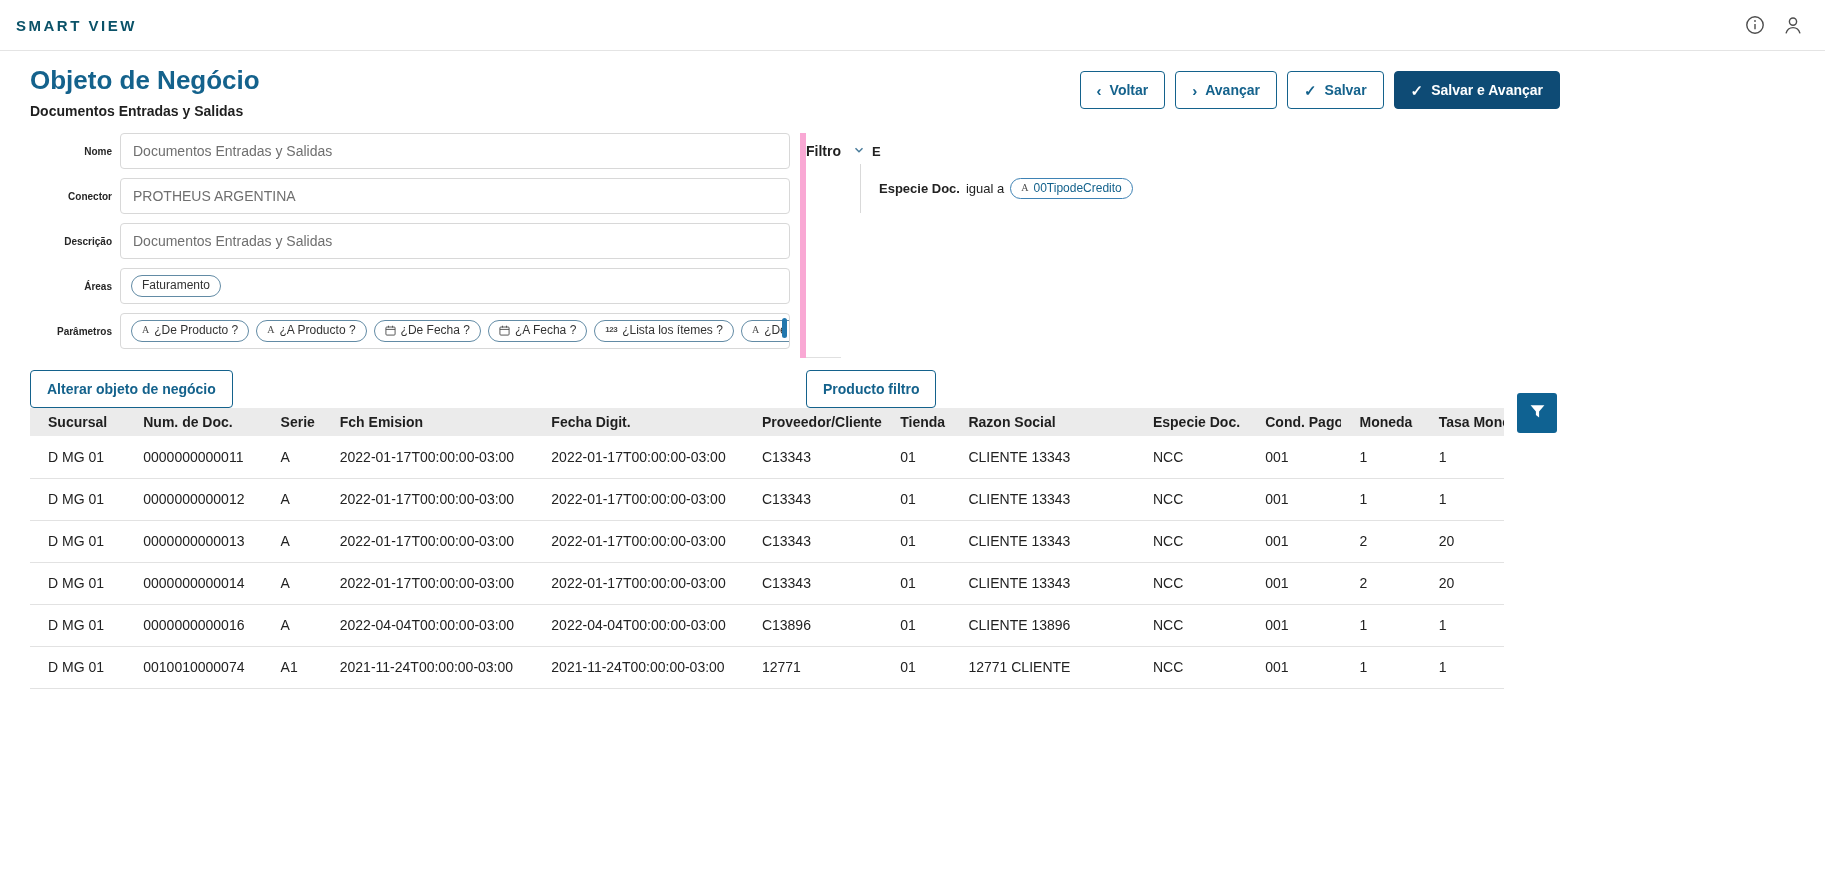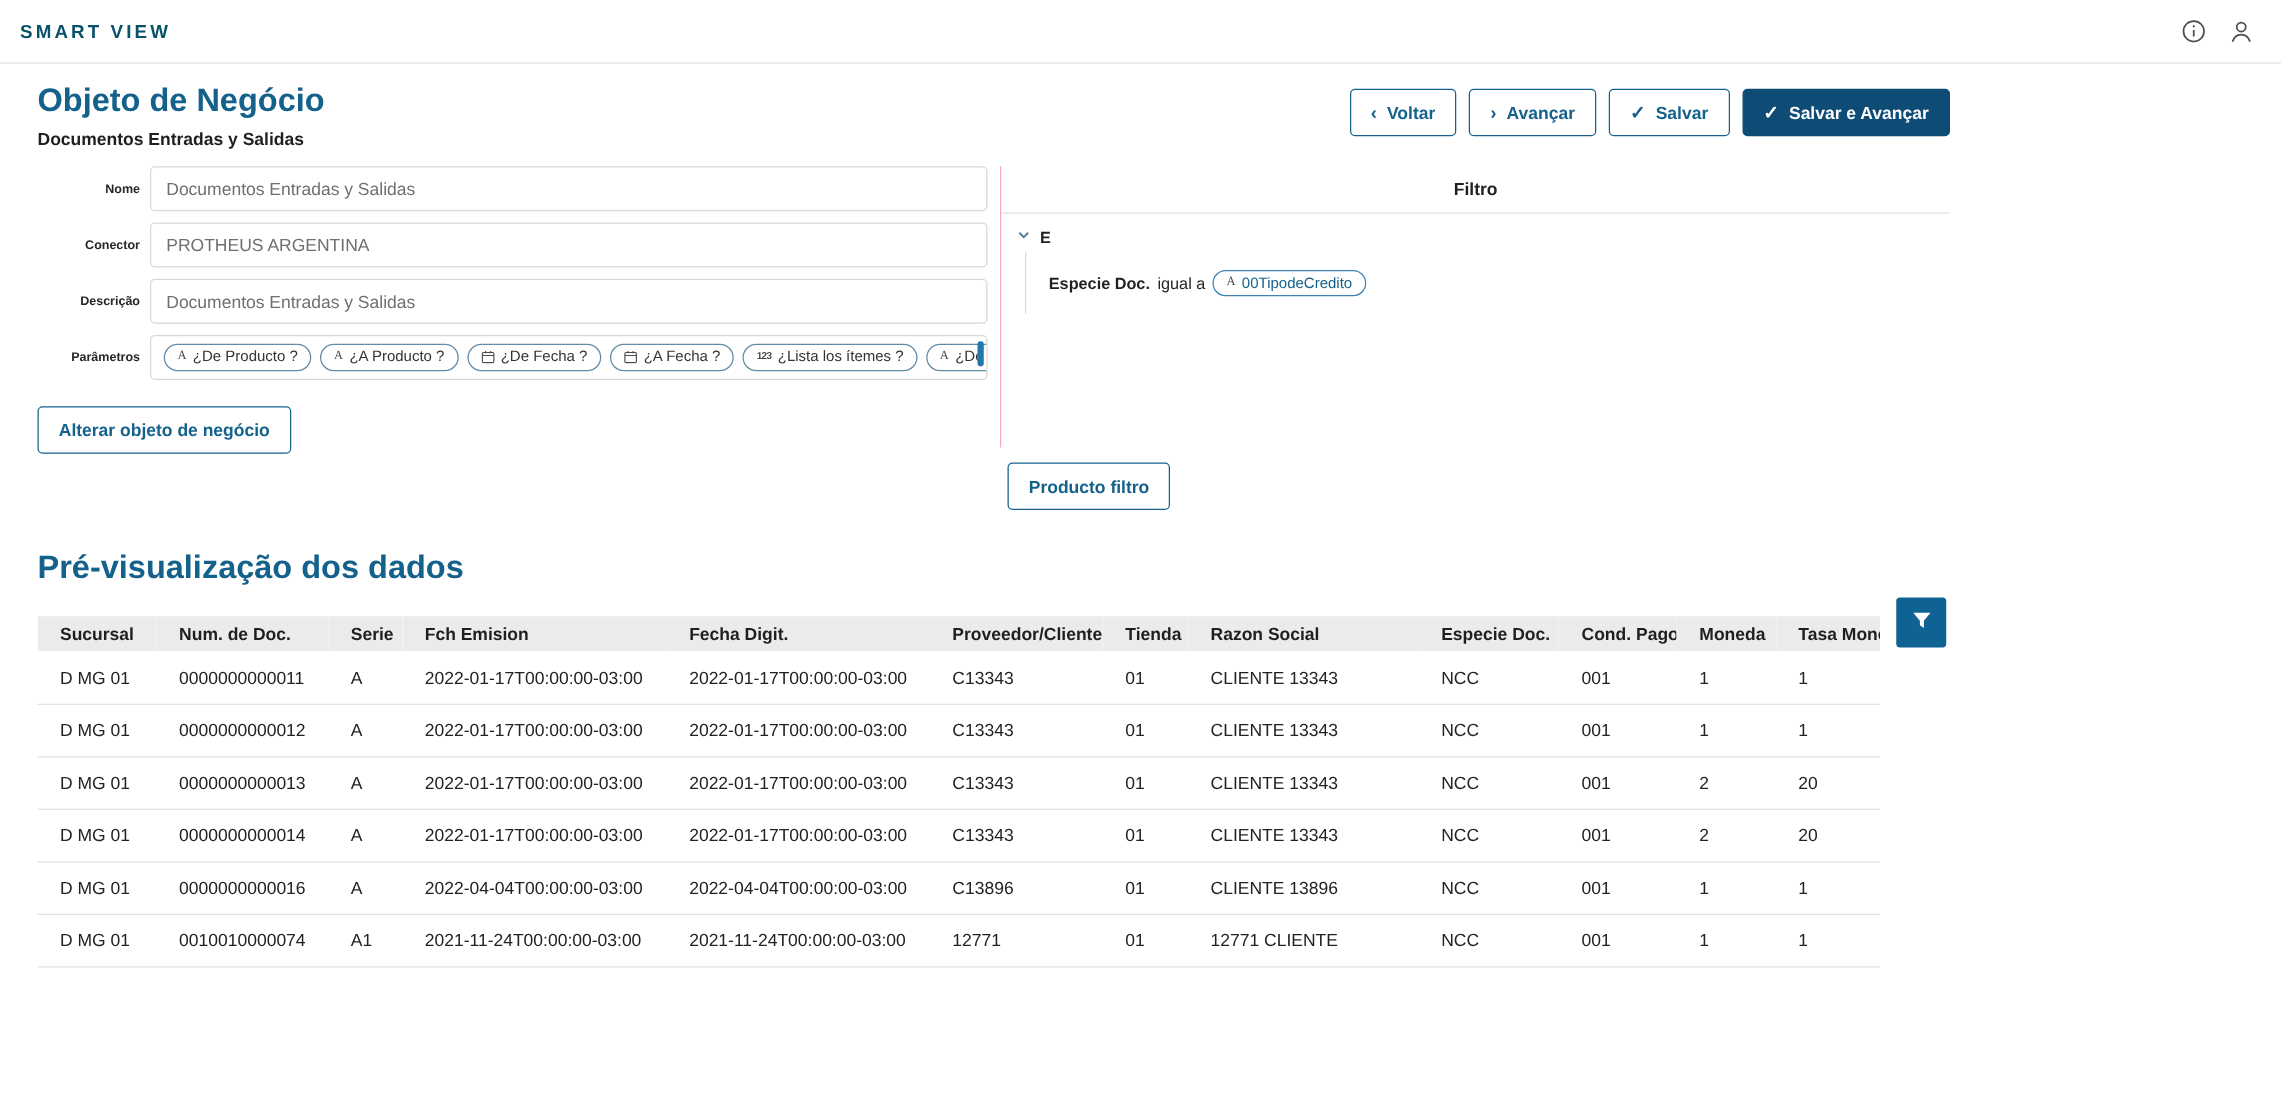--- a/index.html
+++ b/index.html
@@ -48,22 +48,22 @@
   .ti-123 { font-size: 8px; font-weight: bold; letter-spacing: -0.5px; }
   .tag.blue { border-color: #3e82b4; color: #14628c; }
 
   .vscroll { position: absolute; right: 2px; top: 4px; width: 5px; height: 20px;
              border-radius: 3px; background: #2277ad; cursor: pointer; }
 
   .form-col .btn.big, .filter-col .btn.big { margin-top: 12px; }
 
   
   .filter-col { flex: 1; margin-left: 10px; display: flex; flex-direction: column; align-items: flex-start; }
-  .filter-box { width: 100%; height: 225px; border-left: 1px solid #f9a8d4;
-                display: flex; flex-direction: column; }
+  .filter-box { width: 100%; height: 225px; border-left: 6px solid #f9a8d4;
+                display: flex; }
   .filter-title { text-align: center; font-weight: bold; font-size: 14px; color: #1f1f1f;
                   padding: 10px 0 11px; border-bottom: 1px solid #e0e0e0; }
   .filter-body { flex: 1; padding: 11px 0 0 12px; }
   .group-row { display: flex; align-items: center; gap: 7px; font-size: 13px; cursor: pointer; }
   .group-label { font-weight: bold; color: #222; }
   .cond-wrap { margin-left: 7px; border-left: 1px solid #d9d9d9; padding: 14px 0 14px 18px; margin-top: 5px; }
   .cond-row { display: flex; align-items: center; gap: 6px; font-size: 13px; color: #222; }
   .cond-field { font-weight: bold; }
   .filter-col .btn.big { margin-left: 6px; }
 
@@ -145,20 +145,28 @@
           <span>PROTHEUS ARGENTINA</span>
         </div>
       </div>
       <div class="field-row">
         <label>Descrição</label>
         <div class="input">
           <span>Documentos Entradas y Salidas</span>
         </div>
       </div>
       <div class="field-row">
+        <label>Áreas</label>
+        <div class="input tags">
+            <span class="tag">
+              <span class="tag-label">Faturamento</span>
+            </span>
+          </div>
+      </div>
+      <div class="field-row">
         <label>Parâmetros</label>
         <div class="input tags">
           <span class="tag">
               <span class="tag-ico">
                 <span class="ti-a">A</span>
               </span>
               <span class="tag-label">¿De Producto ?</span>
             </span>
             <span class="tag">
               <span class="tag-ico">
@@ -228,21 +236,20 @@
               </span>
             </div>
           </div>
         </div>
       </div>
       <button class="btn outline big">Producto filtro</button>
     </div>
 
   </section>
 
-  <h2>Pré-visualização dos dados</h2>
 
   <div class="table-area">
     <table>
       <colgroup>
         <col style="width:95px">
           <col style="width:137px">
           <col style="width:59px">
         <col style="width:211px">
           <col style="width:210px">
           <col style="width:138px">

